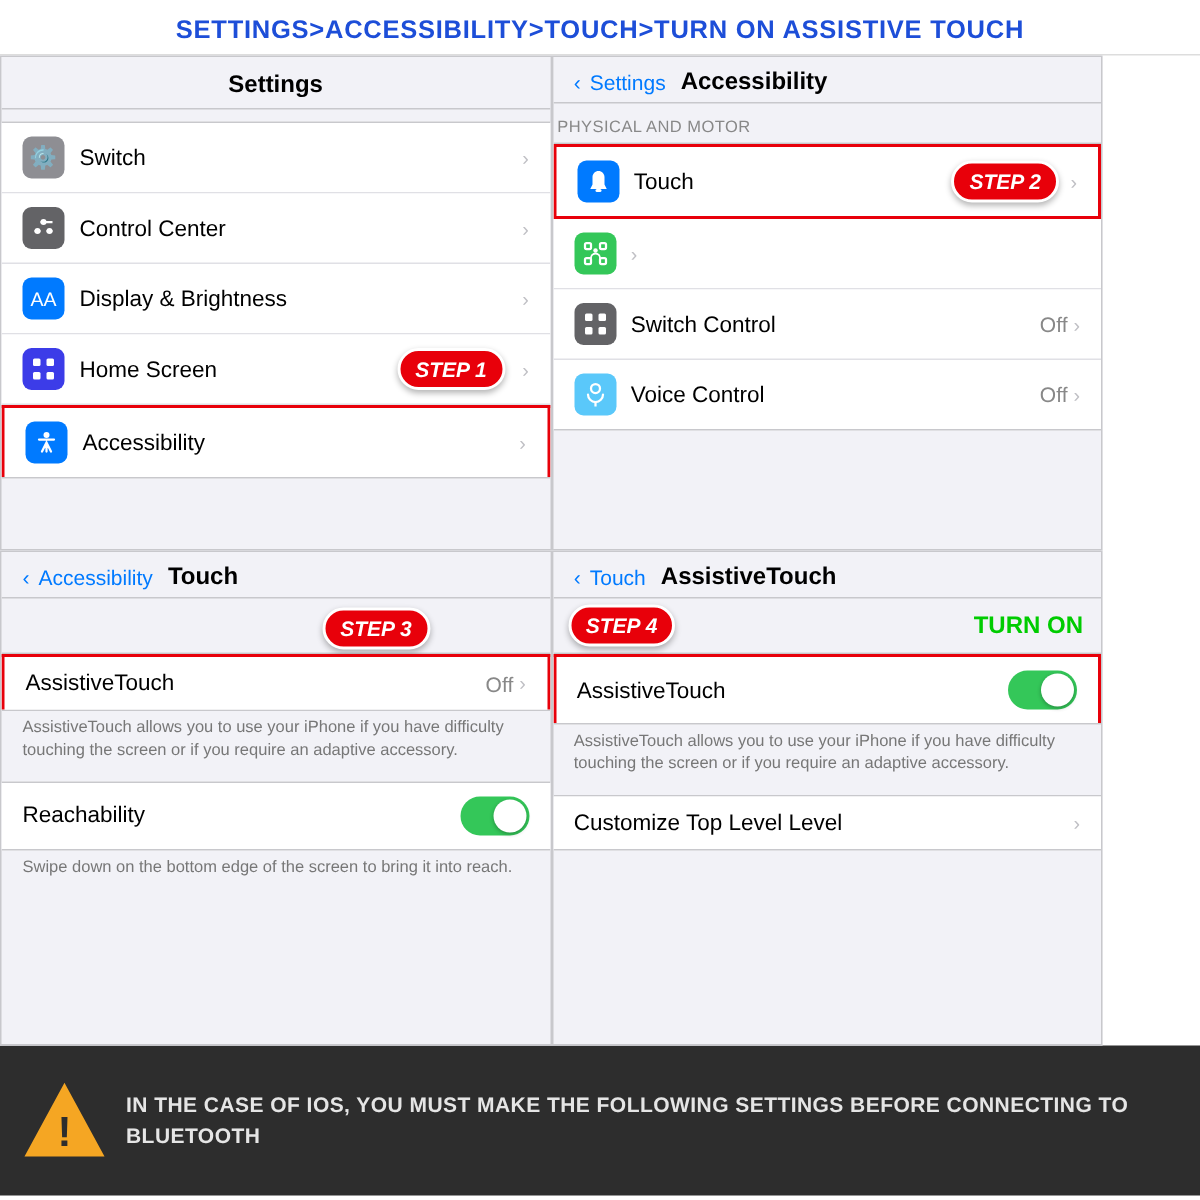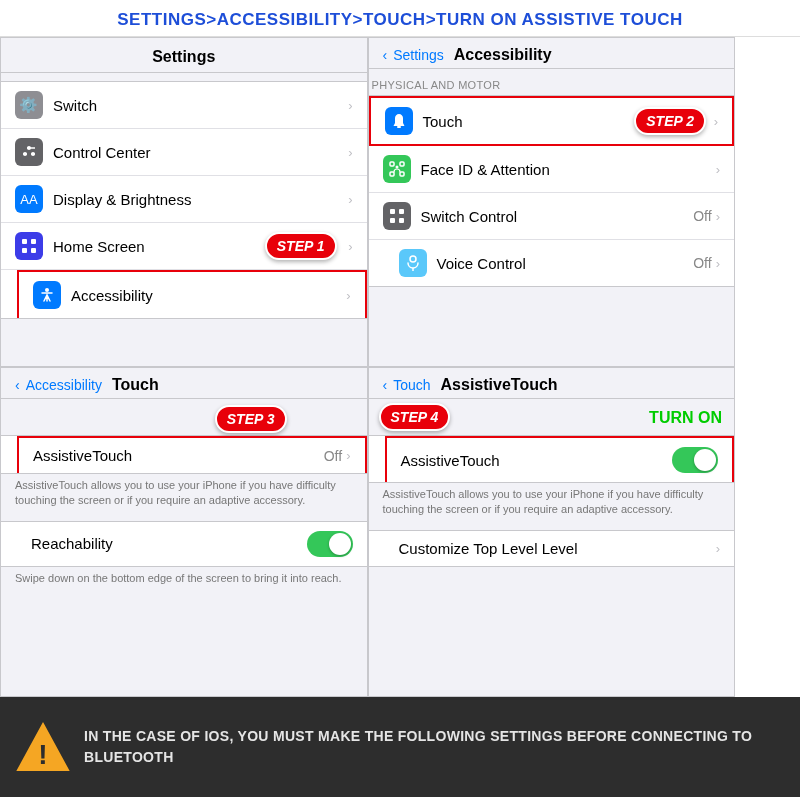--- a/index.html
+++ b/index.html
@@ -88,21 +88,20 @@
     .list-item {
       display: flex;
       align-items: center;
       padding: 9px 14px;
       border-bottom: 1px solid #e0e0e5;
       background: #fff;
       position: relative;
     }
     .list-item:last-child {
       border-bottom: none;
-      margin-left: 16px;
     }
     .list-item-icon {
       width: 28px;
       height: 28px;
       border-radius: 6px;
       margin-right: 10px;
       display: flex;
       align-items: center;
       justify-content: center;
       font-size: 16px;
@@ -313,21 +312,20 @@
         <div class="list-item-icon" style="background:#34c759;">
           <svg width="18" height="18" viewBox="0 0 18 18">
               <rect x="2" y="2" width="4" height="4" rx="1" stroke="white" stroke-width="1.5" fill="none"></rect>
               <rect x="12" y="2" width="4" height="4" rx="1" stroke="white" stroke-width="1.5" fill="none"></rect>
               <rect x="2" y="12" width="4" height="4" rx="1" stroke="white" stroke-width="1.5" fill="none"></rect>
               <rect x="12" y="12" width="4" height="4" rx="1" stroke="white" stroke-width="1.5" fill="none"></rect>
               <circle cx="9" cy="7" r="1.5" fill="white"></circle>
               <path d="M6 12c0-1.7 1.3-3 3-3s3 1.3 3 3" stroke="white" stroke-width="1.2" fill="none" stroke-linecap="round"></path>
             </svg>
         </div>
-        <span class="list-item-label">Face ID &amp; Attention</span>
         <span class="chevron">›</span>
       </div>
 
       <div class="list-item">
         <div class="list-item-icon" style="background:#636366;">
           <svg width="18" height="18" viewBox="0 0 18 18">
               <rect x="2" y="2" width="5" height="5" rx="1" fill="white"></rect>
               <rect x="11" y="2" width="5" height="5" rx="1" fill="white"></rect>
               <rect x="2" y="11" width="5" height="5" rx="1" fill="white"></rect>
               <rect x="11" y="11" width="5" height="5" rx="1" fill="white"></rect>

